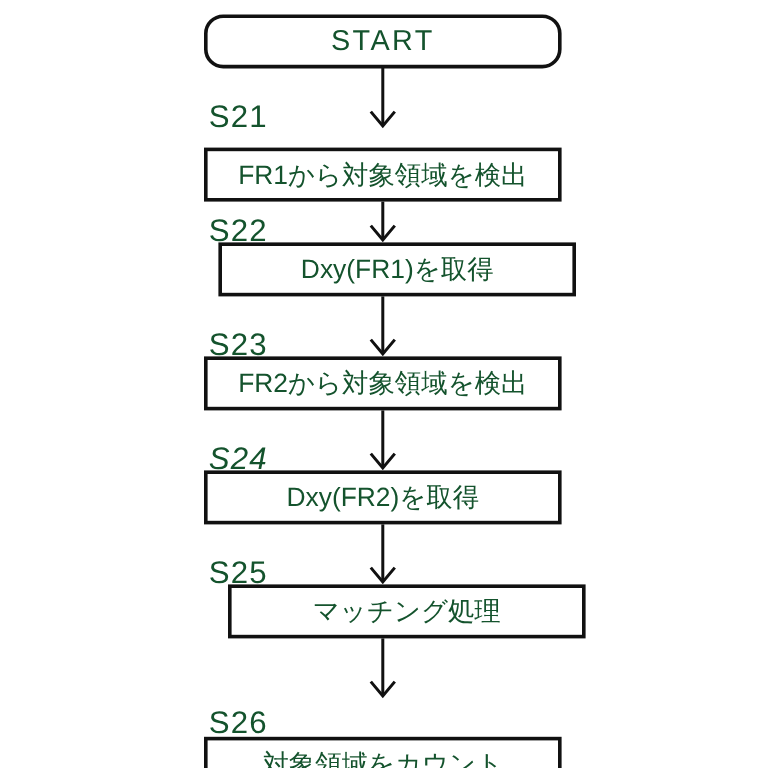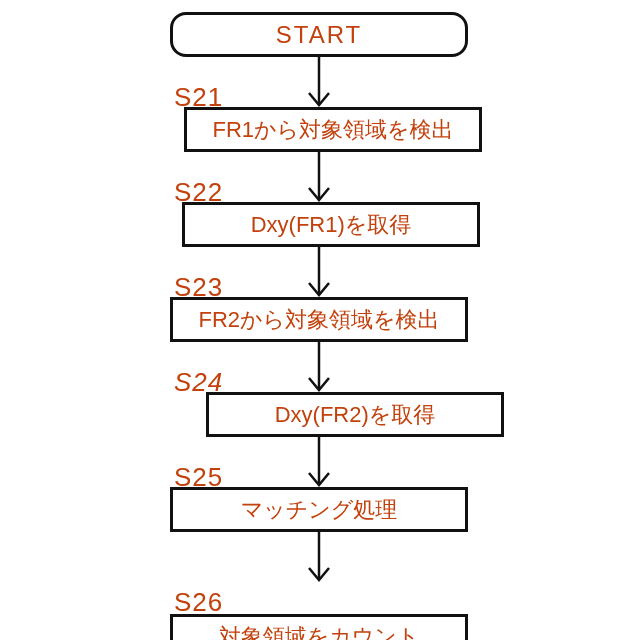--- a/index.html
+++ b/index.html
@@ -6,21 +6,21 @@
     margin: 0;
     padding: 0;
     background: #ffffff;
   }
   .stage {
     position: relative;
     width: 640px;
     height: 640px;
     background: #ffffff;
     font-family: "Liberation Sans", "DejaVu Sans", sans-serif;
-    color: #c2410c;
+    color: #14532d;
     overflow: hidden;
   }
   .terminal {
     position: absolute;
     left: 170px;
     top: 12px;
     width: 298px;
     height: 45px;
     box-sizing: border-box;
     border: 3px solid #111111;
@@ -53,25 +53,25 @@
     line-height: 1;
     letter-spacing: 1px;
   }
   .arrow {
     position: absolute;
     left: 306px;
     width: 26px;
     height: 52px;
   }
   
-  .pbox.b0 { top: 107px; margin-left: 14px; }
+  .pbox.b0 { top: 123px; }
   .pbox.b1 { top: 202px; margin-left: 12px; }
   .pbox.b2 { top: 297px; }
-  .pbox.b3 { top: 392px; margin-left: 36px; }
-  .pbox.b4 { top: 487px; }
+  .pbox.b3 { top: 392px; }
+  .pbox.b4 { top: 487px; margin-left: 20px; }
   .pbox.b5 { top: 582px; margin-top: 32px; }
   .step-label.l0 { top: 84px; }
   .step-label.l1 { top: 179px; }
   .step-label.l2 { top: 274px; }
   .step-label.l3 { top: 369px; font-style: italic; }
   .step-label.l4 { top: 464px; }
   .step-label.l5 { top: 589px; }
   .arrow.a0 { top: 55px; }
   .arrow.a1 { top: 150px; }
   .arrow.a2 { top: 245px; }

